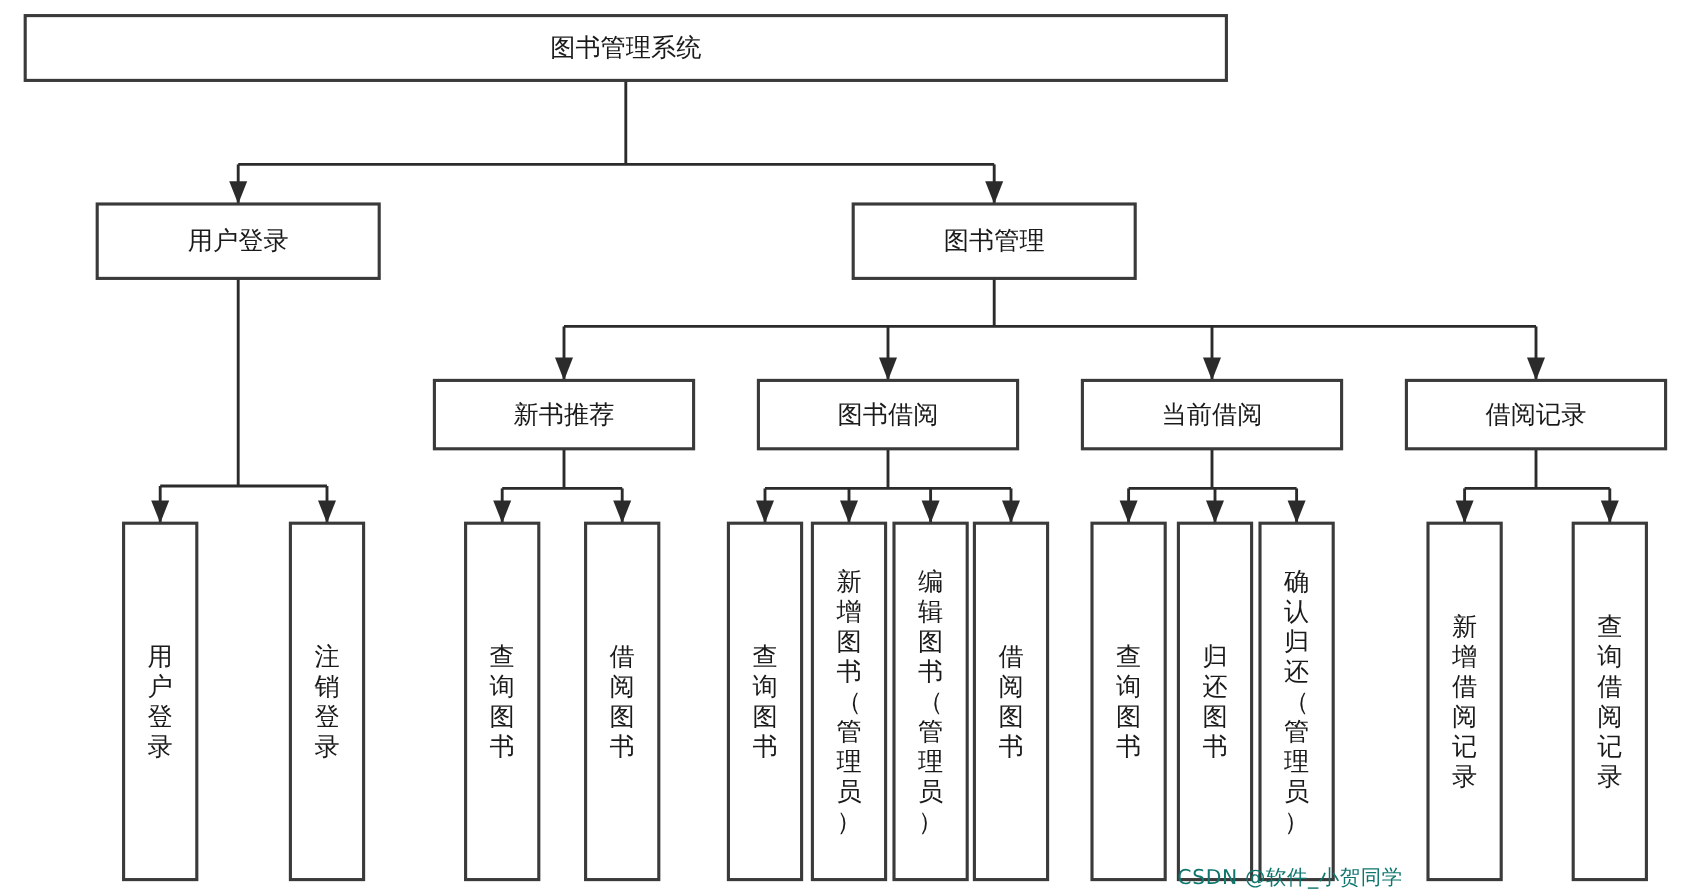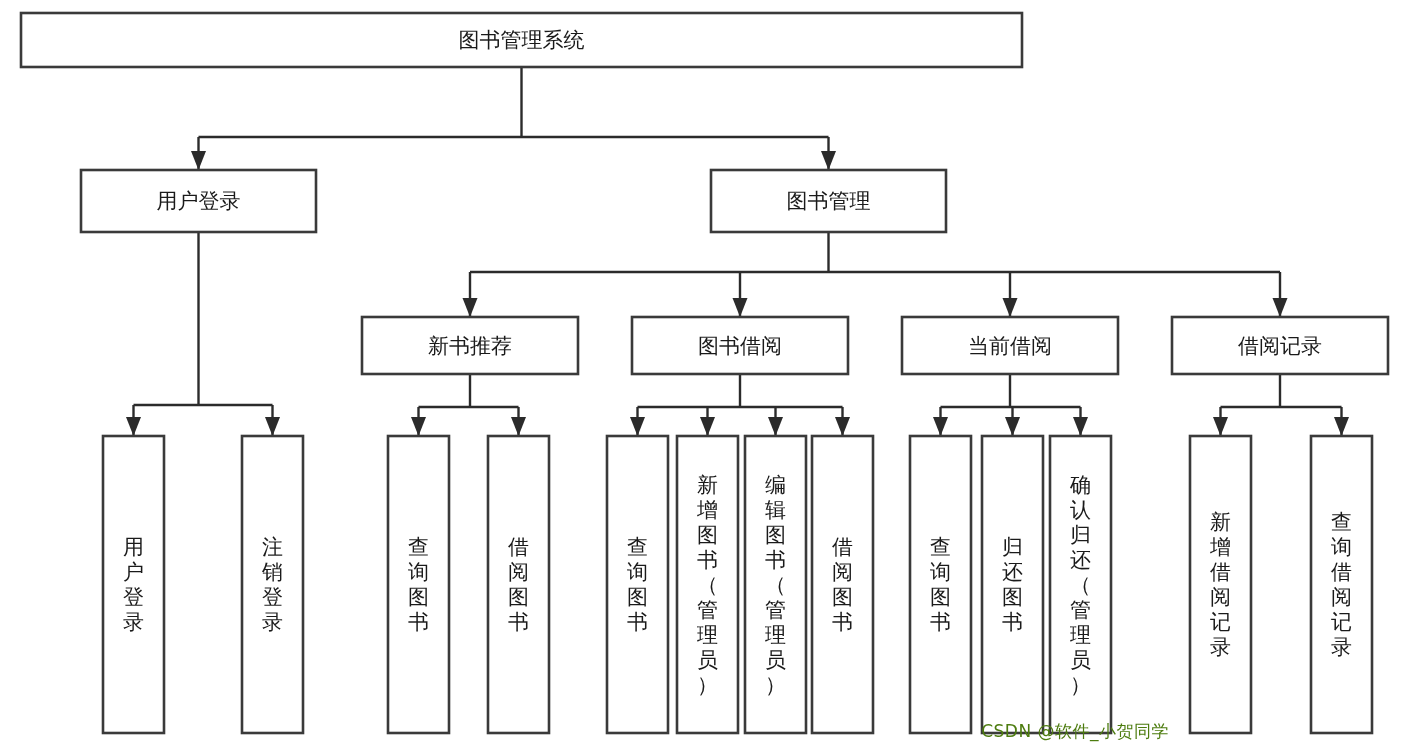--- a/index.html
+++ b/index.html
@@ -48,21 +48,21 @@
   .arrow-head {
     fill: #2b2b2b;
     stroke: none;
   }
   .watermark {
     position: absolute;
     right: 8px;
     bottom: 4px;
     font-family: "DejaVu Sans", "Liberation Sans", sans-serif;
     font-size: 17px;
-    color: #4d7c0f;
+    color: #0f766e;
     letter-spacing: 0.5px;
     white-space: nowrap;
     user-select: none;
   }
 </style>
 </head>
 <body>
 
 <div id="chart-root">
   <svg id="chart-svg" width="1405" height="747" viewBox="0 0 1405 747" xmlns="http://www.w3.org/2000/svg">

